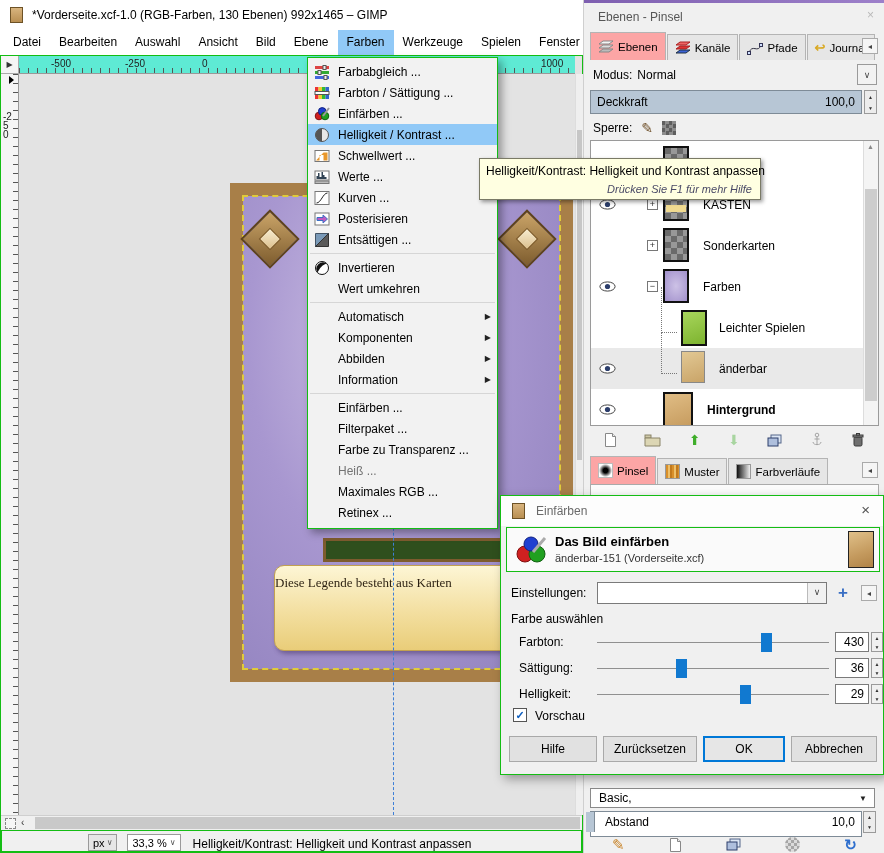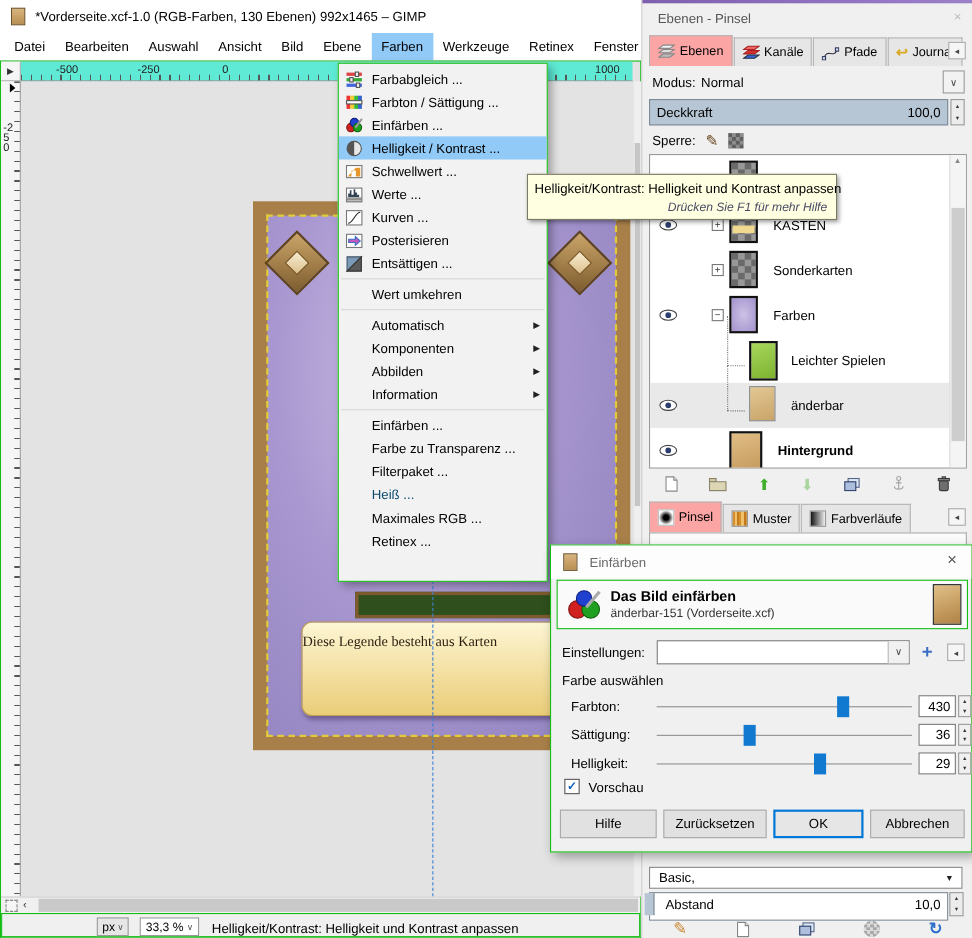--- a/index.html
+++ b/index.html
@@ -102,21 +102,21 @@
   .spacing-bar .val{position:absolute;right:6px;top:3px}
   .brush-actions{position:absolute;left:6px;top:836px;width:289px;height:17px;display:flex;justify-content:space-around;align-items:center}
 
   
   .colors-menu{position:absolute;left:307px;top:57px;width:191px;height:472px;background:#f2f2f2;border:1px solid #14bd14;box-shadow:4px 4px 8px rgba(0,0,0,.35);padding-top:3px;z-index:40}
   .mi{height:21px;display:flex;align-items:center;padding:0 8px 0 6px;position:relative}
   .mi.hl{background:#91c9f7}
   .mic{width:16px;height:16px;margin-right:8px;flex:none}
   .mic.empty{visibility:hidden}
   .mil{white-space:nowrap;font-size:12px}
-  .mi.dis .mil{color:#0c4a6e}
+  .mi.dis .mil{color:#737373}
   .subarr{position:absolute;right:6px;font-size:8px;color:#222}
   .msep{height:1px;background:#d6d6d6;margin:3px 2px}
 
   
   .tooltip{position:absolute;left:479px;top:158px;width:282px;height:42px;background:#ffffe1;border:1px solid #7a7a66;box-shadow:2px 2px 4px rgba(0,0,0,.4);z-index:50}
   .tt1{position:absolute;left:6px;top:5px;font-size:12px;white-space:nowrap}
   .tt2{position:absolute;right:8px;bottom:4px;font-size:11px;font-style:italic;color:#4a4a66}
 
   
   .dialog{position:absolute;left:500px;top:495px;width:384px;height:280px;background:#f0f0f0;border:1px solid #14bd14;box-shadow:4px 4px 10px rgba(0,0,0,.35);z-index:45}
@@ -157,21 +157,21 @@
     </div>
     <div class="menubar">
       <span class="mb">Datei</span>
       <span class="mb">Bearbeiten</span>
       <span class="mb">Auswahl</span>
       <span class="mb">Ansicht</span>
       <span class="mb">Bild</span>
       <span class="mb">Ebene</span>
       <span class="mb active">Farben</span>
       <span class="mb">Werkzeuge</span>
-      <span class="mb">Retinex</span>
+      <span class="mb">Spielen</span>
       <span class="mb">Fenster</span>
       <span class="mb">Hilfe</span>
     </div>
 
     <div class="main-content">
       <div class="ruler-corner">▶</div>
       <div class="hruler">
         <span class="hlbl" style="left:32px">-500</span>
         <span class="hlbl" style="left:106px">-250</span>
         <span class="hlbl" style="left:183px">0</span>
@@ -488,20 +488,27 @@
     </div>
     <div class="mi">
       <span class="mic"><svg width="16" height="16" viewBox="0 0 16 16">
             <polygon points="1.5,1.5 14.5,1.5 1.5,14.5" fill="#7a9ab8" stroke="#456"></polygon>
             <polygon points="14.5,1.5 14.5,14.5 1.5,14.5" fill="#5a5a5a" stroke="#333"></polygon>
           </svg></span>
       <span class="mil">Entsättigen ...</span>
     </div>
     <div class="msep"></div>
     <div class="mi">
+      <span class="mic"><svg width="16" height="16" viewBox="0 0 16 16">
+            <circle cx="8" cy="8" r="6.5" fill="#fff" stroke="#111"></circle>
+            <path d="M3.5 12.5 A6.5 6.5 0 0 1 12.5 3.5 C8 5,6 8,3.5 12.5 Z" fill="#111"></path>
+          </svg></span>
+      <span class="mil">Invertieren</span>
+    </div>
+    <div class="mi">
       <span class="mic empty"></span>
       <span class="mil">Wert umkehren</span>
     </div>
     <div class="msep"></div>
     <div class="mi">
       <span class="mic empty"></span>
       <span class="mil">Automatisch</span>
       <span class="subarr">▶</span>
     </div>
     <div class="mi">
@@ -519,25 +526,25 @@
       <span class="mil">Information</span>
       <span class="subarr">▶</span>
     </div>
     <div class="msep"></div>
     <div class="mi">
       <span class="mic empty"></span>
       <span class="mil">Einfärben ...</span>
     </div>
     <div class="mi">
       <span class="mic empty"></span>
+      <span class="mil">Filterpaket ...</span>
+    </div>
+    <div class="mi">
+      <span class="mic empty"></span>
       <span class="mil">Farbe zu Transparenz ...</span>
-    </div>
-    <div class="mi">
-      <span class="mic empty"></span>
-      <span class="mil">Filterpaket ...</span>
     </div>
     <div class="mi dis">
       <span class="mic empty"></span>
       <span class="mil">Heiß ...</span>
     </div>
     <div class="mi">
       <span class="mic empty"></span>
       <span class="mil">Maximales RGB ...</span>
     </div>
     <div class="mi">

